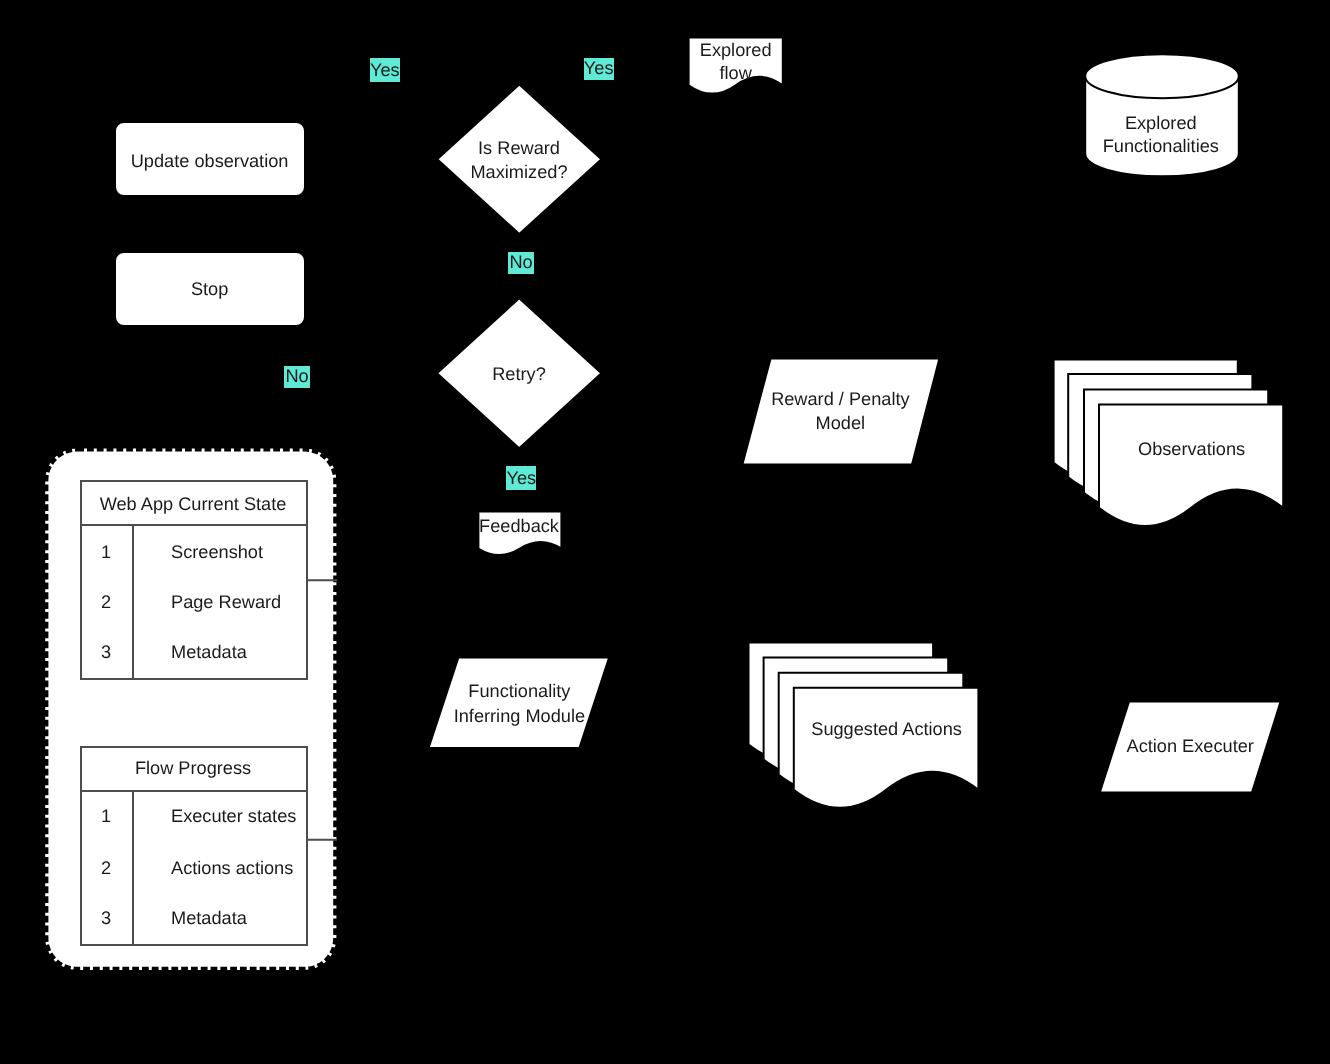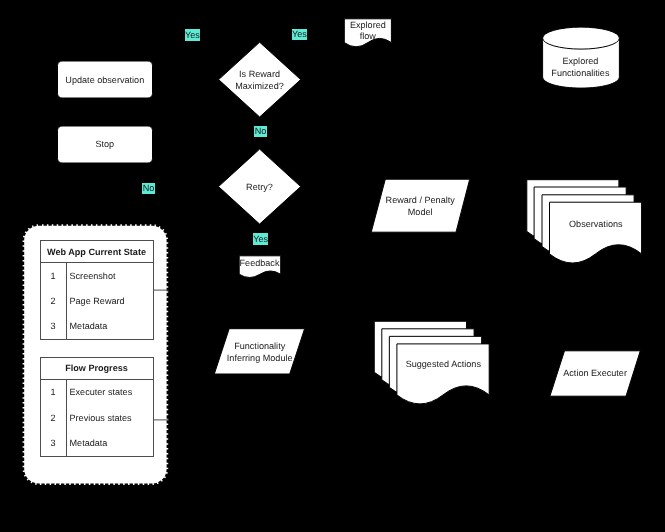--- a/index.html
+++ b/index.html
@@ -7,24 +7,24 @@
   *{-webkit-font-smoothing:antialiased;text-rendering:geometricPrecision;}
   #stage{position:relative;width:665px;height:532px;background:#000;overflow:hidden;
          font-family:"Liberation Sans",sans-serif;}
   svg{position:absolute;left:0;top:0;}
   .lbl{position:absolute;background:#5eead4;color:#1a1a1a;font-size:9.1px;
        text-align:center;white-space:nowrap;display:flex;align-items:center;
        justify-content:center;}
   .tbl{position:absolute;border-collapse:collapse;table-layout:fixed;background:#fff;
        border:1px solid #4d4d4d;color:#1a1a1a;font-size:9.1px;}
   .tbl td{padding:0;}
-  .tbl .hd{height:20.7px;text-align:center;border-bottom:1px solid #4d4d4d;font-weight:bold;}
+  .tbl .hd{height:20.7px;text-align:center;border-bottom:1px solid #4d4d4d;}
   .tbl .ix{width:26px;height:25.3px;text-align:center;white-space:nowrap;
            border-right:1px solid #4d4d4d;}
-  .tbl .vl{text-align:left;padding-left:3px;white-space:nowrap;}
+  .tbl .vl{text-align:left;padding-left:19px;white-space:nowrap;}
 </style>
 </head>
 <body>
 
 <div id="stage">
 
 <svg width="665" height="532" viewBox="0 0 665 532">
   <defs>
     <style>
       .sh { fill:#ffffff; stroke:#000000; stroke-width:1; }
@@ -134,36 +134,36 @@
     <td class="ix">2</td>
     <td class="vl">Page Reward</td>
   </tr>
   <tr>
     <td class="ix">3</td>
     <td class="vl">Metadata</td>
   </tr>
 </tbody>
     </table>
 
-<table class="tbl" style="left:39.5px;top:357px;width:113px;">
+<table class="tbl" style="left:39.5px;top:373px;width:113px;">
   <colgroup>
         <col style="width:26px">
         <col style="width:87px">
       </colgroup>
   <tbody>
         <tr>
     <td class="hd" colspan="2">Flow Progress</td>
   </tr>
   <tr>
     <td class="ix">1</td>
     <td class="vl">Executer states</td>
   </tr>
   <tr>
     <td class="ix">2</td>
-    <td class="vl">Previous states</td>
+    <td class="vl">Actions actions</td>
   </tr>
   <tr>
     <td class="ix">3</td>
     <td class="vl">Metadata</td>
   </tr>
 </tbody>
     </table>
 
 <div class="lbl" style="left:184.7px;top:28.8px;width:15.5px;height:12.1px;">Yes</div>
 <div class="lbl" style="left:291.6px;top:28.8px;width:15.5px;height:11.1px;">Yes</div>

